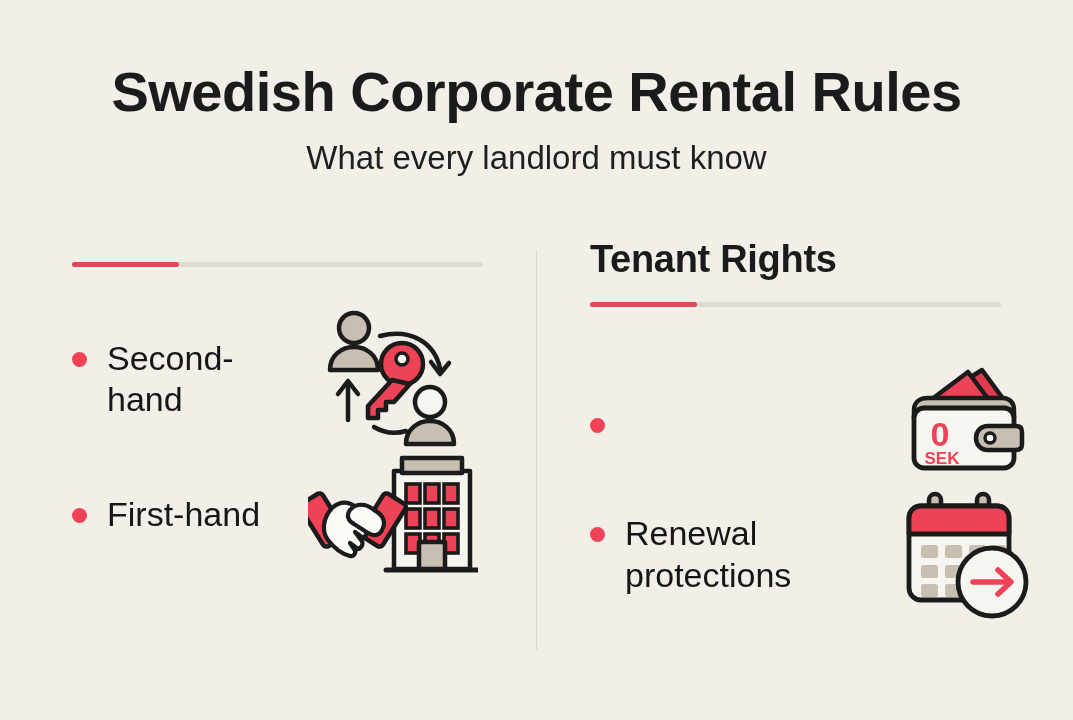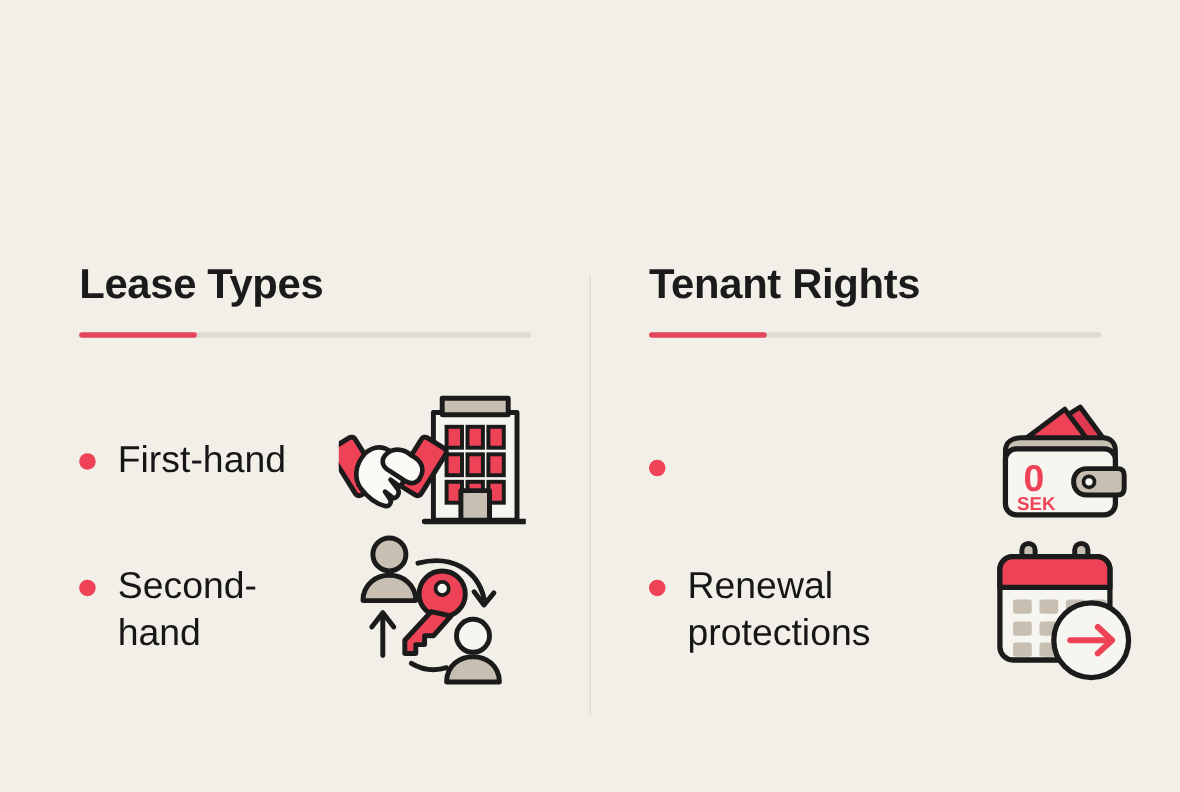--- a/index.html
+++ b/index.html
@@ -133,30 +133,65 @@
     justify-content: center;
   }
   .col-left  .icon-wrap { width: 175px; }
   .col-right .icon-wrap { width: 150px; }
 </style>
 </head>
 <body>
 
 <div class="poster">
 
+  <div class="header">
+    <h1 class="title">Swedish Corporate Rental Rules</h1>
+    <p class="subtitle">What every landlord must know</p>
+  </div>
 
   <div class="divider"></div>
 
   <div class="columns">
 
     <div class="column col-left">
-      <h2 class="section-title">Lease Types</h2>
       <div class="rule"></div>
 
       <div class="rows">
+
+        <div class="row">
+          <div class="bullet-wrap">
+            <span class="dot"></span>
+            <span class="row-label">Second-
+hand</span>
+          </div>
+          <div class="icon-wrap">
+            <svg width="150" height="146" viewBox="0 0 150 146" aria-hidden="true">
+
+              <circle cx="36" cy="22" r="15" fill="#c7bfb2" stroke="#1b1b1b" stroke-width="4.5"></circle>
+              <path d="M12 64 C12 49, 24 41, 36 41 C48 41, 60 49, 60 64 Z" fill="#c7bfb2" stroke="#1b1b1b" stroke-width="4.5" stroke-linejoin="round"></path>
+
+              <circle cx="112" cy="96" r="15" fill="#f7f5f0" stroke="#1b1b1b" stroke-width="4.5"></circle>
+              <path d="M88 138 C88 123, 100 115, 112 115 C124 115, 136 123, 136 138 Z" fill="#c7bfb2" stroke="#1b1b1b" stroke-width="4.5" stroke-linejoin="round"></path>
+
+              <path d="M62 30 C92 22, 116 36, 122 62" fill="none" stroke="#1b1b1b" stroke-width="4.5" stroke-linecap="round"></path>
+              <path d="M113 56 L122 68 L131 57" fill="none" stroke="#1b1b1b" stroke-width="4.5" stroke-linecap="round" stroke-linejoin="round"></path>
+
+              <path d="M56 121 C66 127, 78 128, 88 125" fill="none" stroke="#1b1b1b" stroke-width="4.5" stroke-linecap="round"></path>
+
+              <path d="M30 114 L30 76" fill="none" stroke="#1b1b1b" stroke-width="4.5" stroke-linecap="round"></path>
+              <path d="M20 88 L30 75 L40 88" fill="none" stroke="#1b1b1b" stroke-width="4.5" stroke-linecap="round" stroke-linejoin="round"></path>
+
+              <g>
+                <circle cx="84" cy="58" r="21" fill="#ee4257" stroke="#1b1b1b" stroke-width="4.5"></circle>
+                <circle cx="84" cy="53" r="6" fill="#f7f5f0" stroke="#1b1b1b" stroke-width="3.4"></circle>
+                <path d="M74 74 L50 100 L50 112 L60 112 L60 104 L68 104 L68 96 L76 96 L92 78 Z" fill="#ee4257" stroke="#1b1b1b" stroke-width="4.5" stroke-linejoin="round"></path>
+              </g>
+            </svg>
+          </div>
+        </div>
 
         <div class="row">
           <div class="bullet-wrap">
             <span class="dot"></span>
             <span class="row-label">First-hand</span>
           </div>
           <div class="icon-wrap">
             <svg width="170" height="124" viewBox="0 0 170 124" aria-hidden="true">
 
               <g>
@@ -186,52 +221,20 @@
                 <path d="M24 55 C32 48, 40 48, 48 54 L58 62 C62 65, 62 70, 58 73 L50 68 L56 75 C60 78, 59 83, 55 85
                          L47 79 L53 87 C56 90, 54 95, 50 96 L42 90 L46 96 C49 99, 46 104, 42 103
                          C34 101, 26 95, 20 87 C14 79, 14 66, 24 55 Z" fill="#fbfaf7" stroke="#1b1b1b" stroke-width="4.2" stroke-linejoin="round" stroke-linecap="round"></path>
                 <path d="M66 57 C58 50, 48 50, 42 57 C38 62, 40 68, 46 71 L60 80 C66 84, 72 82, 74 77
                          C78 70, 76 62, 66 57 Z" fill="#fbfaf7" stroke="#1b1b1b" stroke-width="4.2" stroke-linejoin="round"></path>
               </g>
             </svg>
           </div>
         </div>
 
-        <div class="row">
-          <div class="bullet-wrap">
-            <span class="dot"></span>
-            <span class="row-label">Second-
-hand</span>
-          </div>
-          <div class="icon-wrap">
-            <svg width="150" height="146" viewBox="0 0 150 146" aria-hidden="true">
-
-              <circle cx="36" cy="22" r="15" fill="#c7bfb2" stroke="#1b1b1b" stroke-width="4.5"></circle>
-              <path d="M12 64 C12 49, 24 41, 36 41 C48 41, 60 49, 60 64 Z" fill="#c7bfb2" stroke="#1b1b1b" stroke-width="4.5" stroke-linejoin="round"></path>
-
-              <circle cx="112" cy="96" r="15" fill="#f7f5f0" stroke="#1b1b1b" stroke-width="4.5"></circle>
-              <path d="M88 138 C88 123, 100 115, 112 115 C124 115, 136 123, 136 138 Z" fill="#c7bfb2" stroke="#1b1b1b" stroke-width="4.5" stroke-linejoin="round"></path>
-
-              <path d="M62 30 C92 22, 116 36, 122 62" fill="none" stroke="#1b1b1b" stroke-width="4.5" stroke-linecap="round"></path>
-              <path d="M113 56 L122 68 L131 57" fill="none" stroke="#1b1b1b" stroke-width="4.5" stroke-linecap="round" stroke-linejoin="round"></path>
-
-              <path d="M56 121 C66 127, 78 128, 88 125" fill="none" stroke="#1b1b1b" stroke-width="4.5" stroke-linecap="round"></path>
-
-              <path d="M30 114 L30 76" fill="none" stroke="#1b1b1b" stroke-width="4.5" stroke-linecap="round"></path>
-              <path d="M20 88 L30 75 L40 88" fill="none" stroke="#1b1b1b" stroke-width="4.5" stroke-linecap="round" stroke-linejoin="round"></path>
-
-              <g>
-                <circle cx="84" cy="58" r="21" fill="#ee4257" stroke="#1b1b1b" stroke-width="4.5"></circle>
-                <circle cx="84" cy="53" r="6" fill="#f7f5f0" stroke="#1b1b1b" stroke-width="3.4"></circle>
-                <path d="M74 74 L50 100 L50 112 L60 112 L60 104 L68 104 L68 96 L76 96 L92 78 Z" fill="#ee4257" stroke="#1b1b1b" stroke-width="4.5" stroke-linejoin="round"></path>
-              </g>
-            </svg>
-          </div>
-        </div>
-
       </div>
     </div>
 
     <div class="column col-right">
       <h2 class="section-title">Tenant Rights</h2>
       <div class="rule"></div>
 
       <div class="rows">
 
         <div class="row">

